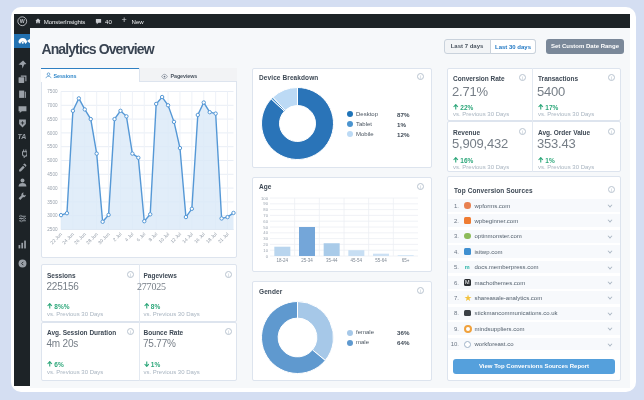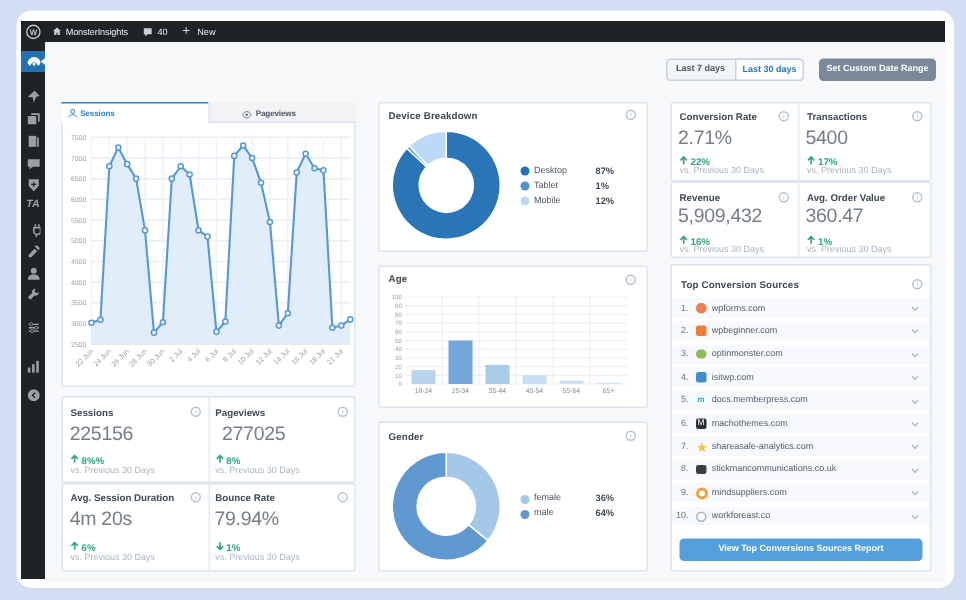--- a/index.html
+++ b/index.html
@@ -11,21 +11,21 @@
   
   .abs { position:absolute; }
   .adminbar { left:14px; top:14px; width:616px; height:14.3px; background:#1d2327; }
   .sidebar { left:14px; top:28.3px; width:16px; height:357.5px; background:#1d2327; }
   .content { left:30px; top:28.3px; width:600px; height:360px; background:#f6f8fa; }
   .panel { position:absolute; background:#fff; border:1px solid #dde4ee; border-radius:2px; }
   .ptitle { position:absolute; font-size:6.5px; font-weight:bold; color:#3e4955; letter-spacing:0.1px;}
   .info { position:absolute; width:7px; height:7px; border:1px solid #b9c4d0; border-radius:50%;
           color:#b9c4d0; font-size:5px; text-align:center; line-height:6px; }
   .mtitle { position:absolute; font-size:6.5px; font-weight:bold; color:#3e4955; }
-  .mnum  { position:absolute; font-size:13px; color:#767e87; letter-spacing:-0.2px; }
+  .mnum  { position:absolute; font-size:10px; color:#767e87; letter-spacing:-0.2px; }
   .mpct  { position:absolute; font-size:6.5px; color:#2da77a; font-weight:bold;}
   .mvs   { position:absolute; font-size:6px; color:#a8b4c0; }
   .leg-dot { position:absolute; width:6px; height:6px; border-radius:50%; }
   .leg-t { position:absolute; font-size:6px; color:#4a5560; }
   .leg-v { position:absolute; font-size:6.2px; font-weight:bold; color:#3e4955; }
   .srcrow { position:absolute; left:448px; width:172px; height:12.8px; background:#f7f9fc; }
   .srcnum { position:absolute; font-size:6px; color:#6b7684; left:2px; top:3.5px; width:9px; text-align:right;}
   .srcico { position:absolute; left:16px; top:3px; width:6.5px; height:6.5px; border-radius:1.5px; font-size:5.5px; line-height:7px; text-align:center; color:#fff; }
   .srctxt { position:absolute; left:26.5px; top:3.5px; font-size:6px; color:#515e6b; }
   .srcchev { position:absolute; right:8px; top:4px; width:4px; height:4px; border-right:1.2px solid #a9b5c2; border-bottom:1.2px solid #a9b5c2; transform:rotate(45deg) scale(0.85); }
@@ -106,20 +106,21 @@
       <rect x="1" y="9" width="3" height="6" fill="#9aa0a7"></rect>
       <rect x="6" y="5" width="3" height="10" fill="#9aa0a7"></rect>
       <rect x="11" y="1" width="3" height="14" fill="#9aa0a7"></rect>
     </svg>
   <svg class="abs" style="left:18px;top:259px" width="9" height="9" viewBox="0 0 16 16">
       <circle cx="8" cy="8" r="7" fill="#9aa0a7"></circle>
       <path d="M9.5 5 6.5 8l3 3" stroke="#1d2327" stroke-width="1.6" fill="none"></path>
     </svg>
 
   
+  <div class="abs" style="left:41.5px;top:41px;font-size:14px;letter-spacing:-0.9px;font-weight:bold;color:#394452;">Analytics Overview</div>
   <div class="abs" style="left:444px;top:39px;width:92px;height:15px;border:1px solid #c9d2dc;border-radius:3px;background:#f2f4f6;"></div>
   <div class="abs" style="left:444px;top:39px;width:46px;height:15px;font-size:6px;color:#4b5560;text-align:center;line-height:15px;font-weight:bold;">Last 7 days</div>
   <div class="abs" style="left:490px;top:39px;width:46px;height:15px;background:#fff;border:1px solid #c9d2dc;border-radius:0 3px 3px 0;font-size:6px;color:#2178c4;text-align:center;line-height:14px;font-weight:bold;">Last 30 days</div>
   <div class="abs" style="left:546px;top:39px;width:78px;height:15px;background:#7a8899;border-radius:3px;font-size:6px;color:#fff;text-align:center;line-height:15px;font-weight:bold;">Set Custom Date Range</div>
 
   
   <div class="panel" style="left:41px;top:68px;width:196px;height:190px;"></div>
   <div class="abs" style="left:41px;top:68px;width:97.5px;height:14px;background:#fff;border-top:1.5px solid #2f80c2;"></div>
   <div class="abs" style="left:138.5px;top:68px;width:98.5px;height:14px;background:#f2f3f5;border-bottom:1px solid #dde4ee;border-left:1px solid #dde4ee;"></div>
   <svg class="abs" style="left:44.5px;top:72px" width="7" height="7" viewBox="0 0 16 16">
@@ -229,37 +230,37 @@
   <div class="mtitle" style="left:47px;top:272px;">Sessions</div>
   <div class="info" style="left:127px;top:271px;">i</div>
   <div class="mnum" style="left:46.5px;top:281px;">225156</div>
   <div class="mpct" style="left:47px;top:303px;"><svg style="vertical-align:0px" width="5.5" height="6" viewBox="0 0 11 12">
         <path d="M5.5 11V2.5M1.2 6 5.5 1.2 9.8 6" fill="none" stroke="#2da77a" stroke-width="2.2"></path>
       </svg> 8%%</div>
   <div class="mvs" style="left:47px;top:311px;">vs. Previous 30 Days</div>
 
   <div class="mtitle" style="left:143.5px;top:272px;">Pageviews</div>
   <div class="info" style="left:225px;top:271px;">i</div>
-  <div class="mnum" style="left:148px;top:281px;">277025</div>
+  <div class="mnum" style="left:137px;top:281px;font-family:Liberation Serif, serif;">277025</div>
   <div class="mpct" style="left:143.5px;top:303px;"><svg style="vertical-align:0px" width="5.5" height="6" viewBox="0 0 11 12">
         <path d="M5.5 11V2.5M1.2 6 5.5 1.2 9.8 6" fill="none" stroke="#2da77a" stroke-width="2.2"></path>
       </svg> 8%</div>
   <div class="mvs" style="left:143.5px;top:311px;">vs. Previous 30 Days</div>
 
   <div class="mtitle" style="left:47px;top:329px;">Avg. Session Duration</div>
   <div class="info" style="left:127px;top:328px;">i</div>
   <div class="mnum" style="left:46.5px;top:338px;">4m 20s</div>
   <div class="mpct" style="left:47px;top:361px;"><svg style="vertical-align:0px" width="5.5" height="6" viewBox="0 0 11 12">
         <path d="M5.5 11V2.5M1.2 6 5.5 1.2 9.8 6" fill="none" stroke="#2da77a" stroke-width="2.2"></path>
       </svg> 6%</div>
   <div class="mvs" style="left:47px;top:369px;">vs. Previous 30 Days</div>
 
   <div class="mtitle" style="left:143.5px;top:329px;">Bounce Rate</div>
   <div class="info" style="left:225px;top:328px;">i</div>
-  <div class="mnum" style="left:143px;top:338px;">79.94%</div>
+  <div class="mnum" style="left:143px;top:338px;">75.77%</div>
   <div class="mpct" style="left:143.5px;top:361px;"><svg style="vertical-align:0px" width="5.5" height="6" viewBox="0 0 11 12">
         <path d="M5.5 1v8.5M1.2 6 5.5 10.8 9.8 6" fill="none" stroke="#2da77a" stroke-width="2.2"></path>
       </svg> 1%</div>
   <div class="mvs" style="left:143.5px;top:369px;">vs. Previous 30 Days</div>
 
   
   <div class="panel" style="left:252px;top:68px;width:180px;height:100px;"></div>
   <div class="ptitle" style="left:259px;top:74px;">Device Breakdown</div>
   <div class="info" style="left:417px;top:73px;">i</div>
   <svg id="devdonut" class="abs" style="left:261px;top:87px" width="73" height="73">
@@ -363,21 +364,21 @@
   <div class="mtitle" style="left:453px;top:128.5px;">Revenue</div>
   <div class="info" style="left:519px;top:127.5px;">i</div>
   <div class="mnum" style="left:452px;top:136.2px;font-size:13px;">5,909,432</div>
   <div class="mpct" style="left:453px;top:156.5px;"><svg style="vertical-align:0px" width="5.5" height="6" viewBox="0 0 11 12">
         <path d="M5.5 11V2.5M1.2 6 5.5 1.2 9.8 6" fill="none" stroke="#2da77a" stroke-width="2.2"></path>
       </svg> 16%</div>
   <div class="mvs" style="left:453px;top:163.5px;">vs. Previous 30 Days</div>
 
   <div class="mtitle" style="left:538px;top:128.5px;">Avg. Order Value</div>
   <div class="info" style="left:608px;top:127.5px;">i</div>
-  <div class="mnum" style="left:537px;top:136.2px;font-size:13px;">360.47</div>
+  <div class="mnum" style="left:537px;top:136.2px;font-size:13px;">353.43</div>
   <div class="mpct" style="left:538px;top:156.5px;"><svg style="vertical-align:0px" width="5.5" height="6" viewBox="0 0 11 12">
         <path d="M5.5 11V2.5M1.2 6 5.5 1.2 9.8 6" fill="none" stroke="#2da77a" stroke-width="2.2"></path>
       </svg> 1%</div>
   <div class="mvs" style="left:538px;top:163.5px;">vs. Previous 30 Days</div>
 
   
   <div class="panel" style="left:447px;top:176px;width:174px;height:205px;"></div>
   <div class="ptitle" style="left:454px;top:187px;">Top Conversion Sources</div>
   <div class="info" style="left:608px;top:186px;">i</div>
   <div id="sources">

